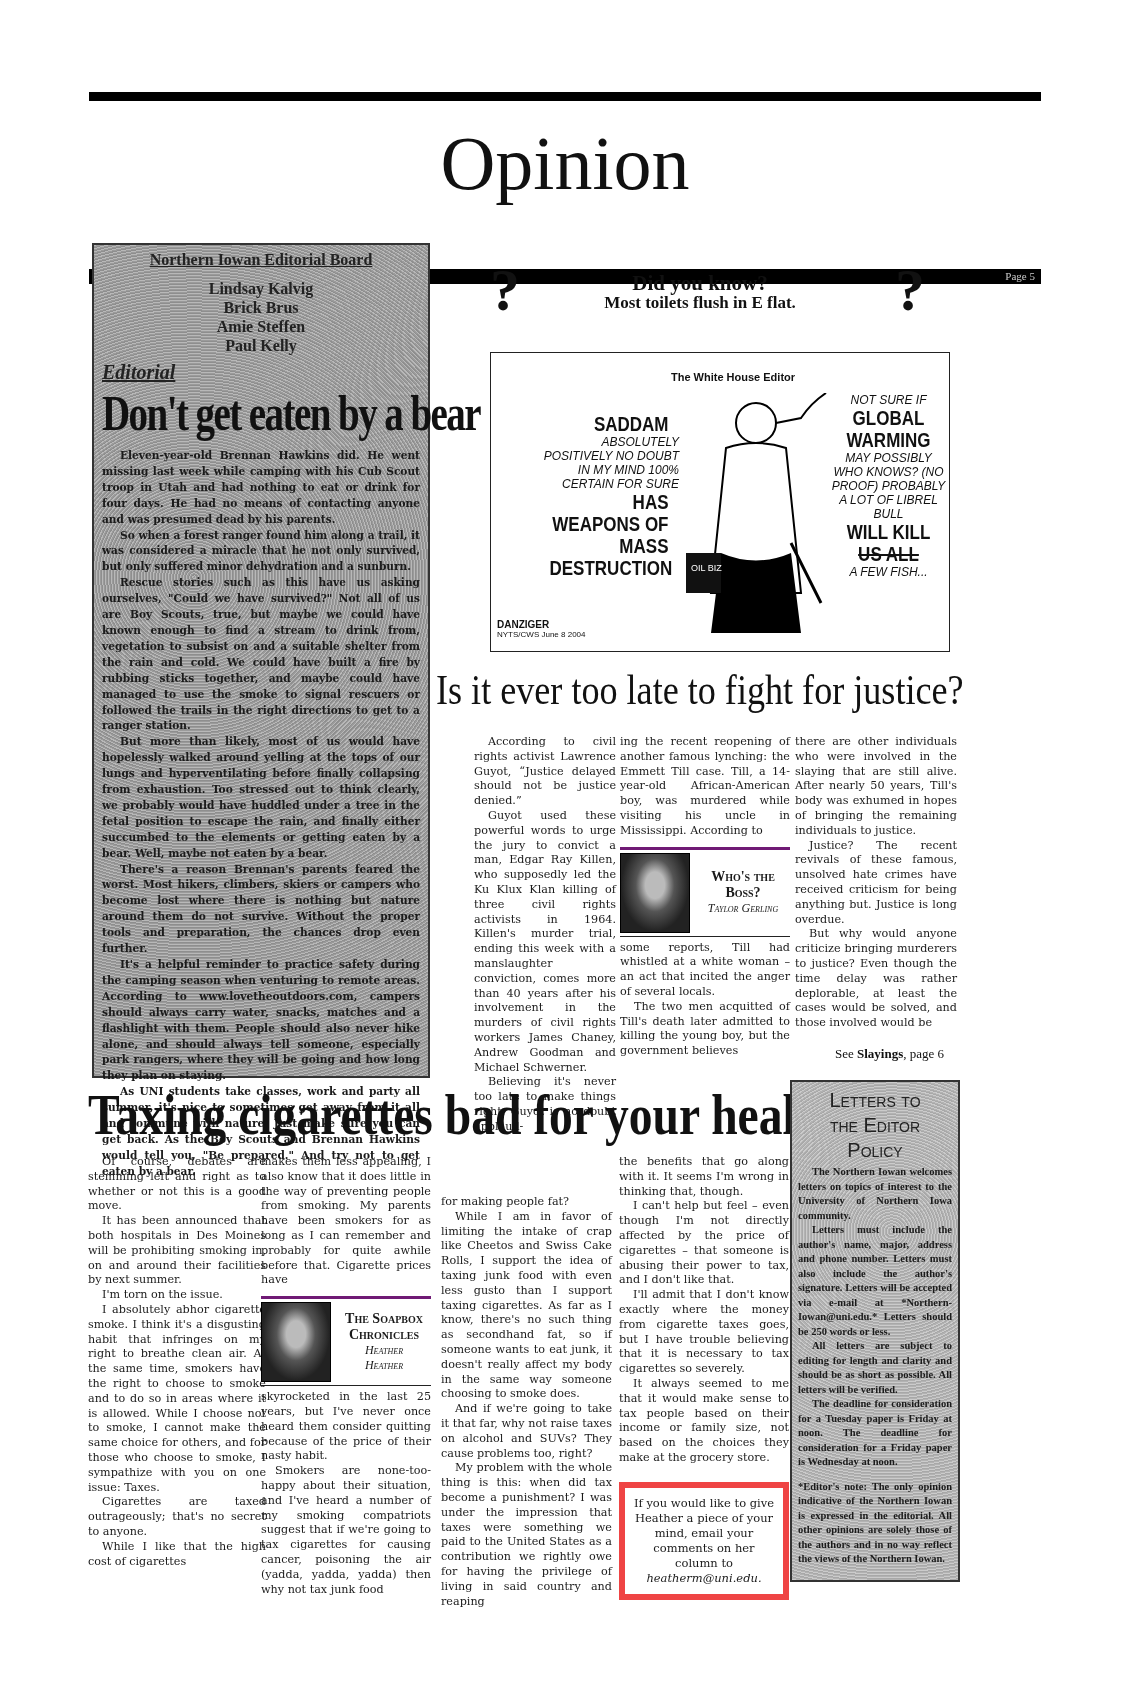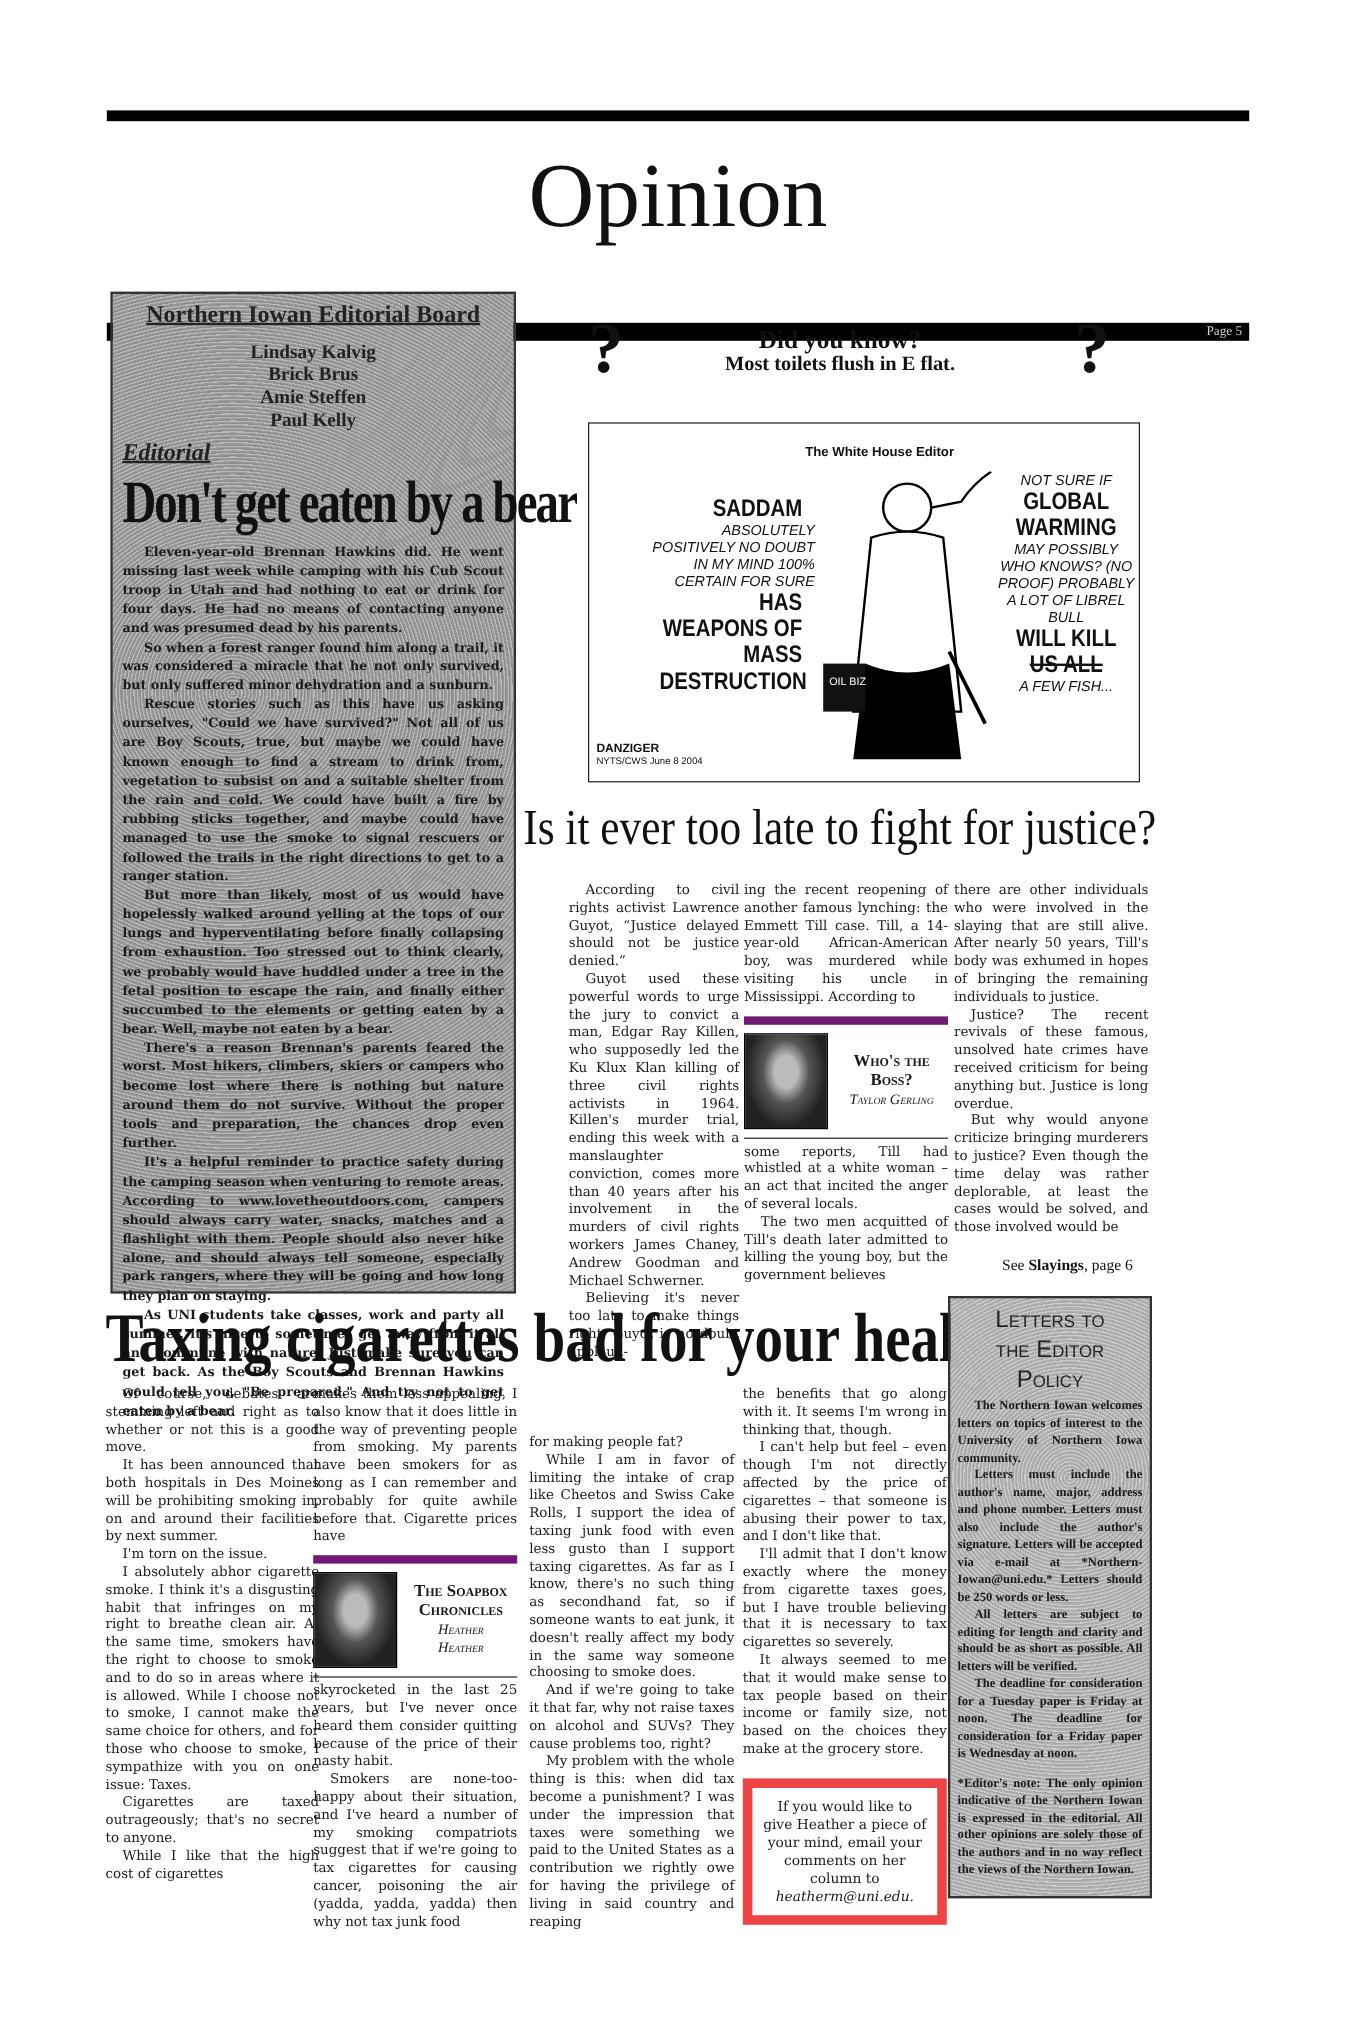--- a/index.html
+++ b/index.html
@@ -4,21 +4,21 @@
 <style>
   * { box-sizing: border-box; margin: 0; padding: 0; }
   body { width: 1131px; height: 1700px; background: #fff; font-family: "DejaVu Serif", serif; color: #111; position: relative; overflow: hidden; }
   .abs { position: absolute; }
   .topbar { left: 89px; top: 92px; width: 952px; height: 9px; background: #000; }
   .section-title { left: 89px; top: 118px; width: 952px; text-align: center; font-family: "Liberation Serif", serif; font-size: 76px; line-height: 90px; }
   .datebar { left: 89px; top: 221px; width: 952px; height: 15px; background: #000; color: #ccc; font-family: "Liberation Serif", serif; font-size: 11px; line-height: 15px; padding: 0 6px; display: flex; justify-content: space-between; margin-top: 48px; }
   .editorial { left: 92px; top: 243px; width: 338px; height: 835px; border: 2px solid #333;
     background: repeating-radial-gradient(circle at 30% 40%, #9a9a9a 0 1px, #b8b8b8 1px 2px, #8e8e8e 2px 3px);
     padding: 6px 8px; font-family: "Liberation Serif", serif; }
-  .ed-board { font-size: 20px; font-weight: bold; text-align: center; text-decoration: underline; color: #222; }
+  .ed-board { font-size: 16px; font-weight: bold; text-align: center; text-decoration: underline; color: #222; }
   .ed-names { text-align: center; font-size: 16px; font-weight: bold; line-height: 19px; margin-top: 10px; color: #222; }
   .ed-label { font-size: 20px; font-weight: bold; font-style: italic; text-decoration: underline; margin-top: 6px; color: #222; }
   .ed-headline { font-size: 50px; font-weight: bold; line-height: 58px; letter-spacing: -2px; transform: scaleX(0.78); transform-origin: left; white-space: nowrap; color: #111; }
   .ed-body { font-family: "DejaVu Serif", serif; font-size: 10.6px; line-height: 15.9px; font-weight: bold; text-align: justify; color: #1a1a1a; margin-top: 6px; }
   .ed-body p { text-indent: 18px; }
   .dyk { left: 440px; top: 250px; width: 520px; height: 80px; }
   .qmark { font-family: "Liberation Serif", serif; font-size: 60px; font-weight: bold; line-height: 60px; position: absolute; top: 10px; }
   .dyk-text { position: absolute; left: 130px; top: 22px; width: 260px; text-align: center; font-family: "Liberation Serif", serif; font-weight: bold; }
   .dyk-title { font-size: 21px; line-height: 22px; }
   .dyk-sub { font-size: 17px; line-height: 18px; }
@@ -30,32 +30,32 @@
   .hand { font-size: 12px; line-height: 14px; font-style: italic; }
   .strike { text-decoration: line-through; }
   .figure { position: absolute; left: 190px; top: 40px; width: 150px; height: 240px; }
   .sig { position: absolute; left: 6px; bottom: 12px; font-size: 8px; font-family: "Liberation Sans", sans-serif; }
   .justice-head { left: 436px; top: 666px; width: 530px; font-family: "Liberation Serif", serif; font-size: 42px; line-height: 48px; transform: scaleX(0.86); transform-origin: left; white-space: nowrap; }
   .body-col { font-family: "DejaVu Serif", serif; font-size: 11.2px; line-height: 14.8px; text-align: justify; color: #1a1a1a; }
   .body-col p { text-indent: 14px; }
   .col1 { left: 474px; top: 735px; width: 142px; }
   .col2 { left: 620px; top: 735px; width: 170px; }
   .col3 { left: 795px; top: 735px; width: 162px; }
-  .mugbox { border-top: 7px solid #701a75; border-bottom: 1px solid #222; display: flex; align-items: center; gap: 6px; padding: 4px 0; margin: 8px 0 4px; height: 102px; }
+  .mugbox { border-top: 3px solid #701a75; border-bottom: 1px solid #222; display: flex; align-items: center; gap: 6px; padding: 4px 0; margin: 8px 0 4px; height: 90px; }
   .mug { width: 70px; height: 80px; background: radial-gradient(ellipse at 50% 40%, #bbb 0 20%, #555 40%, #222 70%); border: 1px solid #000; }
   .mug-title { font-family: "Liberation Serif", serif; font-weight: bold; font-variant: small-caps; font-size: 14px; line-height: 16px; text-align: center; }
   .mug-author { font-family: "Liberation Serif", serif; font-style: italic; font-variant: small-caps; font-size: 12px; text-align: center; }
   .see-more { left: 835px; top: 1046px; font-family: "Liberation Serif", serif; font-size: 13px; }
   .see-more b { font-weight: bold; }
   .tax-head { left: 88px; top: 1082px; width: 700px; font-family: "Liberation Serif", serif; font-size: 58px; font-weight: bold; line-height: 66px; transform: scaleX(0.82); transform-origin: left; white-space: nowrap; }
   .t1 { left: 88px; top: 1155px; width: 178px; }
   .t2 { left: 261px; top: 1155px; width: 170px; }
   .t3 { left: 441px; top: 1155px; width: 171px; margin-top: 40px; }
   .t4 { left: 619px; top: 1155px; width: 170px; }
-  .contact { margin-top: 16px; border: 8px solid #ef4444; padding: 8px; font-size: 11.5px; line-height: 15px; text-align: center; }
+  .contact { margin-top: 16px; border: 6px solid #ef4444; padding: 8px; font-size: 11.5px; line-height: 15px; text-align: center; }
   .contact i { font-style: italic; }
   .letters { left: 790px; top: 1080px; width: 170px; height: 502px; border: 2px solid #333;
     background: repeating-radial-gradient(circle at 60% 30%, #b2b2b2 0 1px, #cbcbcb 1px 2px, #a8a8a8 2px 3px);
     padding: 6px; font-family: "Liberation Serif", serif; }
   .letters-title { font-family: "Liberation Sans", sans-serif; font-variant: small-caps; text-align: center; font-size: 20px; line-height: 25px; color: #222; }
   .letters-body { font-size: 10.5px; line-height: 14.5px; font-weight: bold; text-align: justify; color: #1a1a1a; margin-top: 2px; }
   .letters-body p { text-indent: 14px; }
   .letters-body p.note { margin-top: 10px; text-indent: 0; }
 </style>
 </head>

